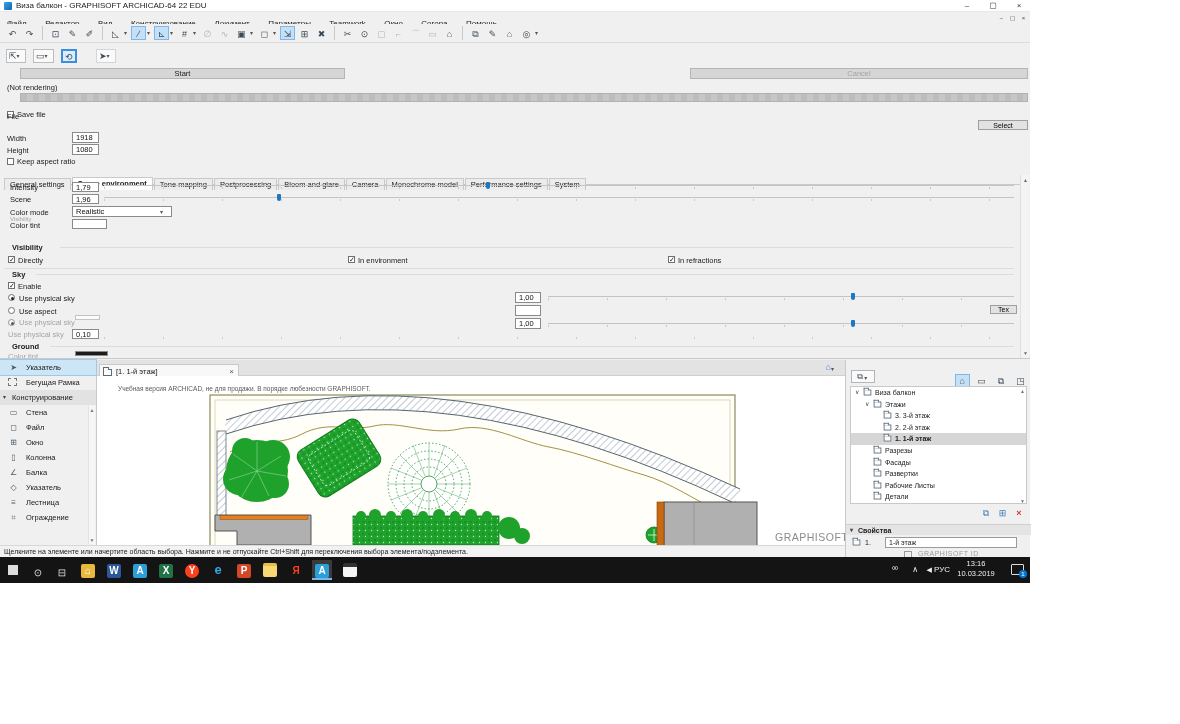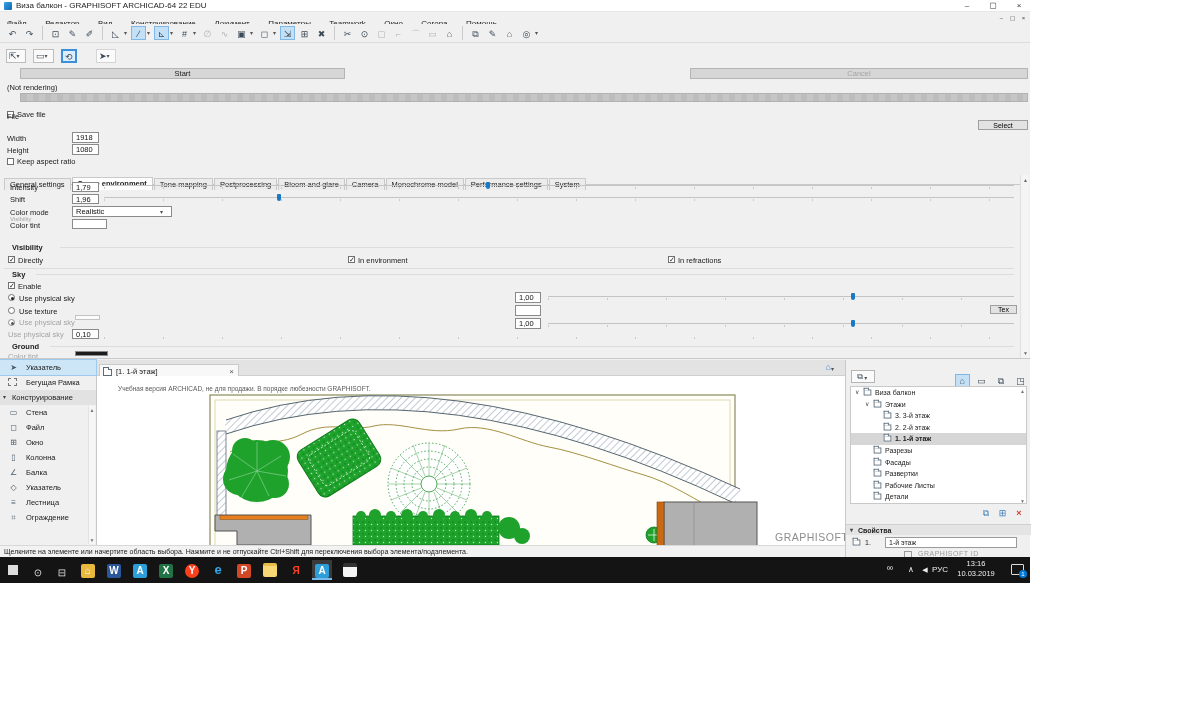--- a/index.html
+++ b/index.html
@@ -121,21 +121,21 @@
 
   
   .statusbar { position:absolute; left:0; top:545px; width:845px; height:12px; background:#f2f2f2; border-top:1px solid #d8d8d8; font-size:7px; line-height:11px; color:#1a1a1a; padding-left:4px; white-space:nowrap; overflow:hidden; }
   .taskbar { position:absolute; left:0; top:557px; width:1030px; height:26px; background:#141414; }
   .tk { position:absolute; top:3px; width:20px; height:20px; text-align:center; }
   .tk .sq { display:inline-block; width:14px; height:14px; margin-top:3px; border-radius:2px; font-size:10px; font-weight:bold; line-height:14px; color:#fff; }
   .tk.active { background:#3a3a3a; border-bottom:2px solid #76b9ed; }
   .win-start { position:absolute; top:8px; left:10px; width:10px; height:10px; background:linear-gradient(90deg,#ddd 46%,transparent 46% 54%,#ddd 54%), linear-gradient(0deg,#ddd 46%,transparent 46% 54%,#ddd 54%); }
   .tk-glyph { color:#ddd; font-size:10px; line-height:26px; }
   .tray { position:absolute; right:0; top:0; height:26px; color:#eee; }
-  .tray .titem { position:absolute; top:0; height:26px; line-height:26px; font-size:8px; text-align:center; }
+  .tray .titem { position:absolute; top:0; height:26px; line-height:26px; font-size:8px; text-align:right; }
   .clock { position:absolute; right:28px; top:2px; width:52px; text-align:center; color:#eee; font-size:7.5px; line-height:10px; }
   .notif { position:absolute; right:6px; top:7px; width:13px; height:11px; border:1px solid #ddd; border-radius:1px; }
   .notif .bdg { position:absolute; right:-4px; bottom:-4px; width:8px; height:8px; border-radius:50%; background:#0078d7; color:#fff; font-size:6px; line-height:8px; text-align:center; }
 </style>
 </head>
 <body>
 
 <div class="screen">
 <div class="app">
 
@@ -196,21 +196,21 @@
     <span class="tab">General settings</span><span class="tab active">Scene environment</span><span class="tab">Tone mapping</span><span class="tab">Postprocessing</span><span class="tab">Bloom and glare</span><span class="tab">Camera</span><span class="tab">Monochrome model</span><span class="tab">Performance settings</span><span class="tab">System</span>
   </div>
 
   <span class="lbl" style="left:10px;top:183px;">Intensity</span>
   <span class="inp" style="left:72px;top:182px;width:27px;height:10px;">1,79</span>
   <div class="slider" style="left:104px;top:182px;width:910px;">
         <div class="track"></div>
         <div class="ticks"></div>
         <div class="thumb" style="left:42%;"></div>
       </div>
-  <span class="lbl" style="left:10px;top:195px;">Shift</span>
+  <span class="lbl" style="left:10px;top:195px;">Scene</span>
   <span class="inp" style="left:72px;top:194px;width:27px;height:10px;">1,96</span>
   <div class="slider" style="left:104px;top:194px;width:910px;">
         <div class="track"></div>
         <div class="ticks"></div>
         <div class="thumb" style="left:19%;"></div>
       </div>
   <span class="lbl" style="left:10px;top:208px;">Color mode</span>
   <span class="inp" style="left:72px;top:206px;width:100px;height:11px;">Realistic</span>
   <span class="lbl" style="left:160px;top:208px;font-size:6px;color:#555;">▾</span>
   <span class="lbl ghost" style="left:10px;top:216px;font-size:6px;">Visibility</span>
@@ -233,21 +233,21 @@
   <span class="lbl" style="left:18px;top:282px;">Enable</span>
   <span class="rb on" style="left:8px;top:294px;"></span>
   <span class="lbl" style="left:19px;top:294px;">Use physical sky</span>
   <span class="inp" style="left:515px;top:292px;width:26px;height:11px;">1,00</span>
   <div class="slider" style="left:548px;top:293px;width:466px;">
         <div class="track"></div>
         <div class="ticks"></div>
         <div class="thumb" style="left:65%;"></div>
       </div>
   <span class="rb" style="left:8px;top:307px;"></span>
-  <span class="lbl" style="left:19px;top:307px;">Use texture</span>
+  <span class="lbl" style="left:19px;top:307px;">Use aspect</span>
   <span class="inp" style="left:515px;top:305px;width:26px;height:11px;"></span>
   <div class="texbtn">Tex</div>
 
   <span class="inp ghost" style="left:75px;top:315px;width:25px;height:5px;border-color:#b5b5b5;"></span>
   <span class="rb on ghost" style="left:8px;top:319px;"></span>
   <span class="lbl ghost" style="left:19px;top:318px;">Use physical sky</span>
   <span class="inp" style="left:515px;top:318px;width:26px;height:11px;">1,00</span>
   <div class="slider" style="left:548px;top:320px;width:466px;">
         <div class="track"></div>
         <div class="ticks"></div>

